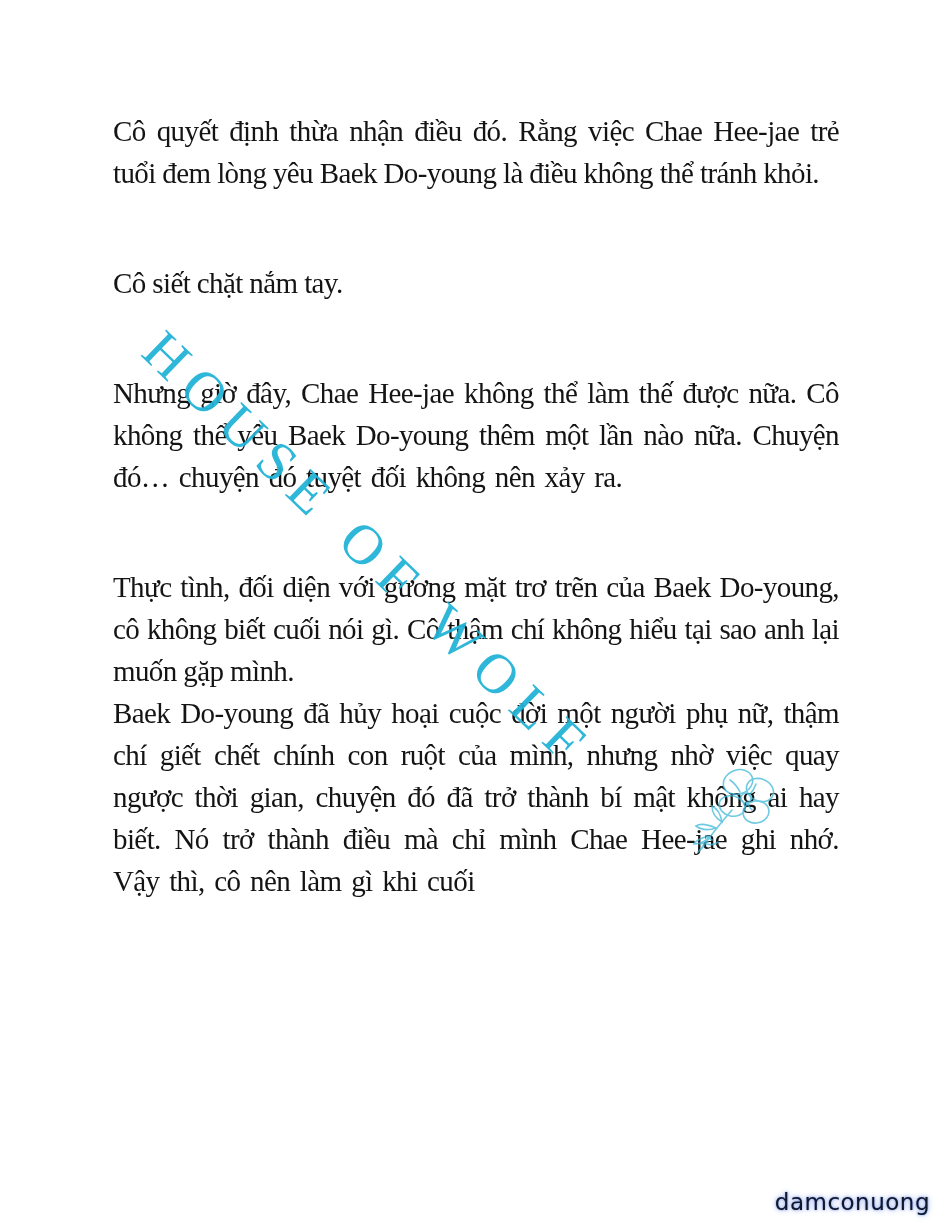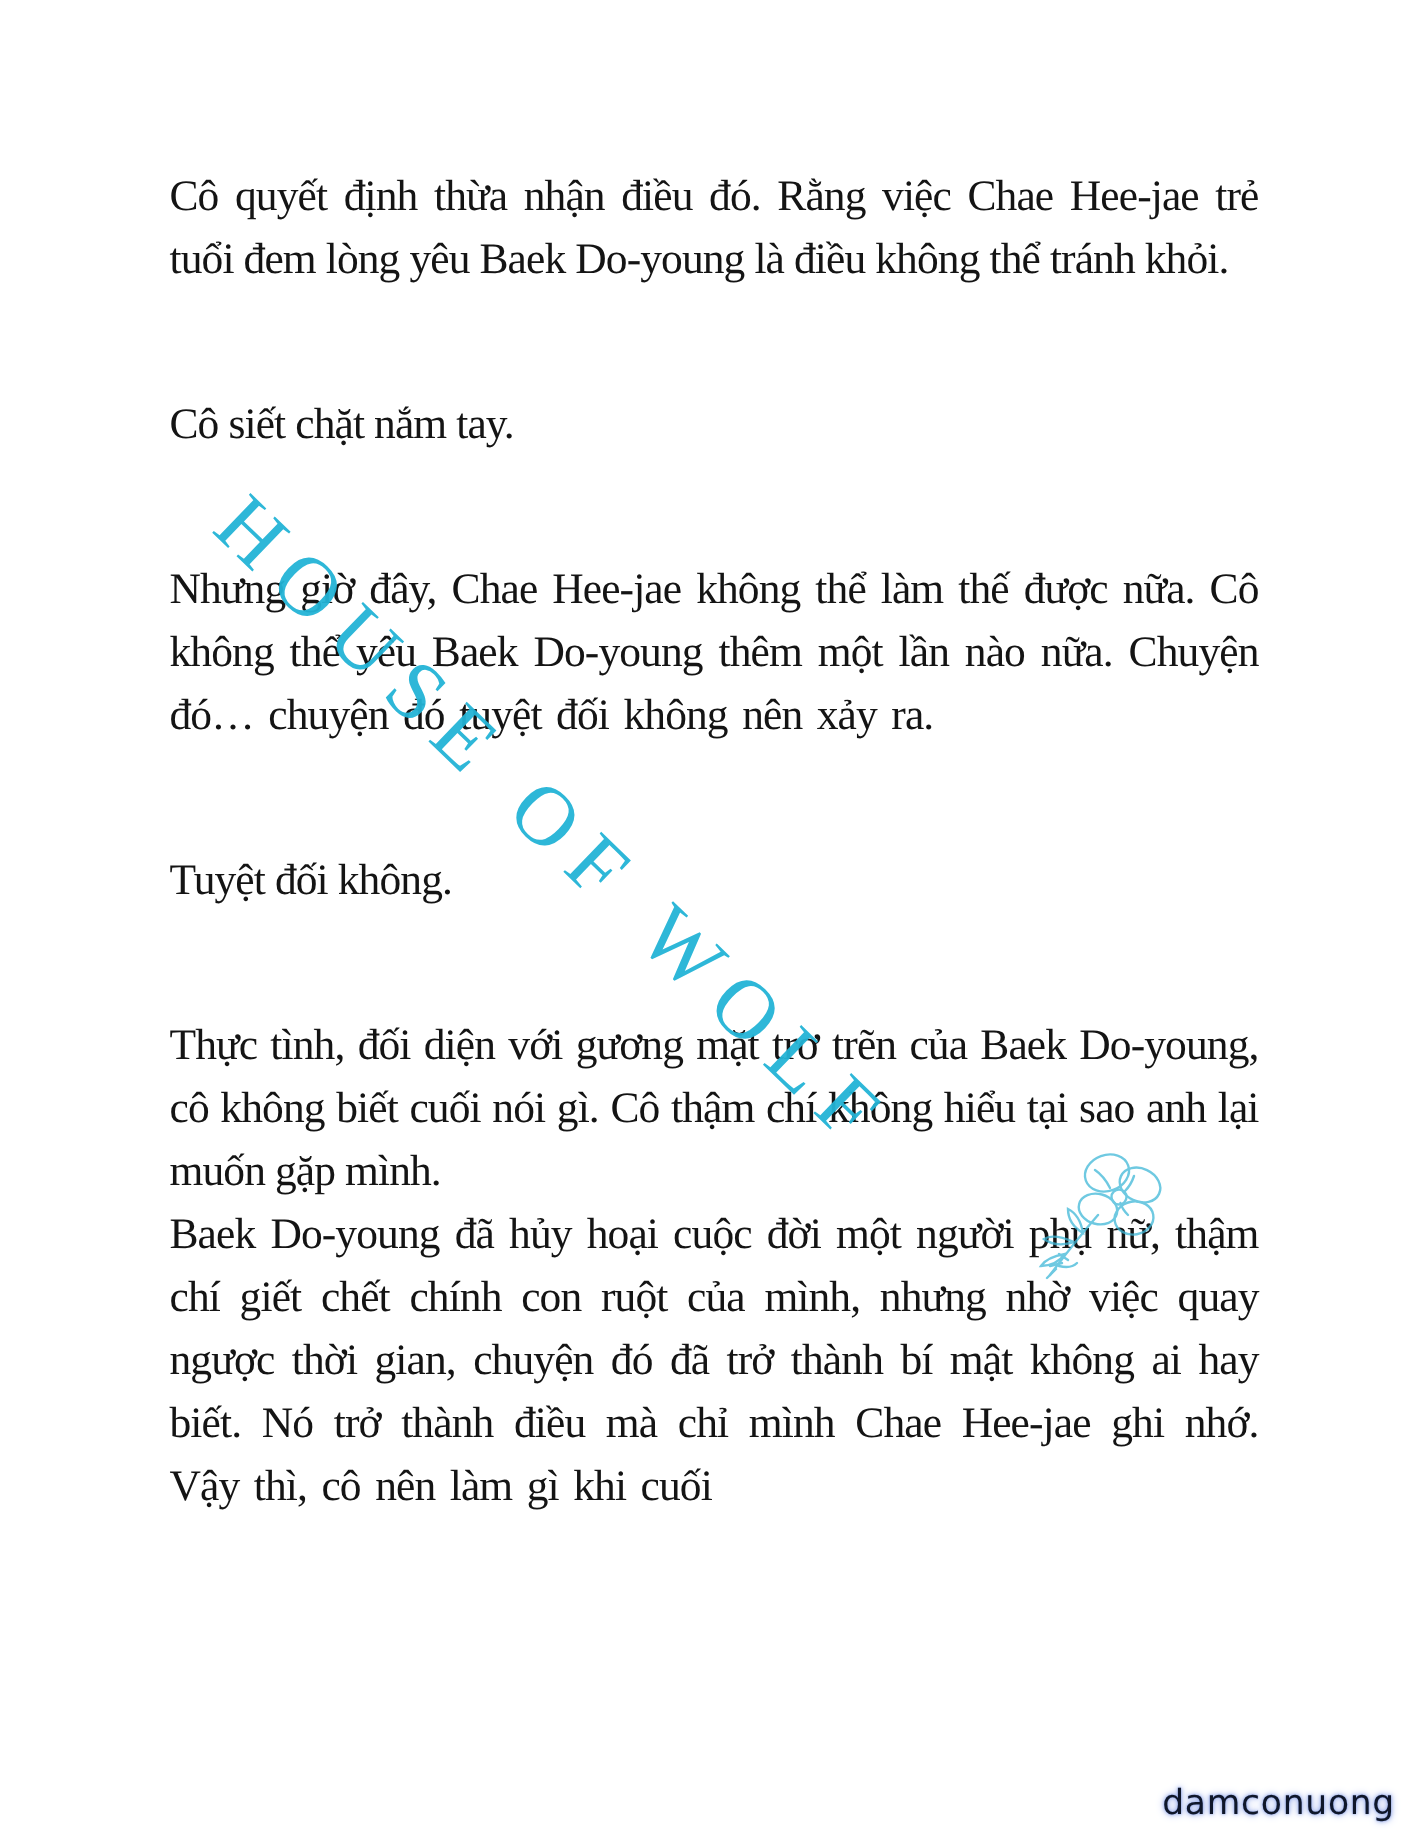--- a/index.html
+++ b/index.html
@@ -83,21 +83,20 @@
   </style>
 </head>
 <body>
 
 <div class="page">
 
   <div class="text-col">
     <p class="para">Cô quyết định thừa nhận điều đó. Rằng việc Chae Hee-jae trẻ tuổi đem lòng yêu Baek Do-young là điều không thể tránh khỏi.</p>
     <p class="para gap-68">Cô siết chặt nắm tay.</p>
     <p class="para wide gap-68">Nhưng giờ đây, Chae Hee-jae không thể làm thế được nữa. Cô không thể yêu Baek Do-young thêm một lần nào nữa. Chuyện đó… chuyện đó tuyệt đối không nên xảy ra.</p>
-    <p class="para gap-68">Tuyệt đối không.</p>
     <p class="para gap-68">Thực tình, đối diện với gương mặt trơ trẽn của Baek Do-young, cô không biết cuối nói gì. Cô thậm chí không hiểu tại sao anh lại muốn gặp mình.</p>
     <p class="para wide gap-67">Baek Do-young đã hủy hoại cuộc đời một người phụ nữ, thậm chí giết chết chính con ruột của mình, nhưng nhờ việc quay ngược thời gian, chuyện đó đã trở thành bí mật không ai hay biết. Nó trở thành điều mà chỉ mình Chae Hee-jae ghi nhớ. Vậy thì, cô nên làm gì khi cuối</p>
   </div>
 
   <div class="watermark">
     <div class="wm-text">HOUSE OF WOLF</div>
     <svg class="wm-flower" viewBox="0 0 120 95" xmlns="http://www.w3.org/2000/svg">
       <g fill="none" stroke="#3fb8d8" stroke-width="1.6" stroke-linecap="round">
 
         <ellipse cx="78" cy="22" rx="15" ry="12" transform="rotate(-20 78 22)"></ellipse>

